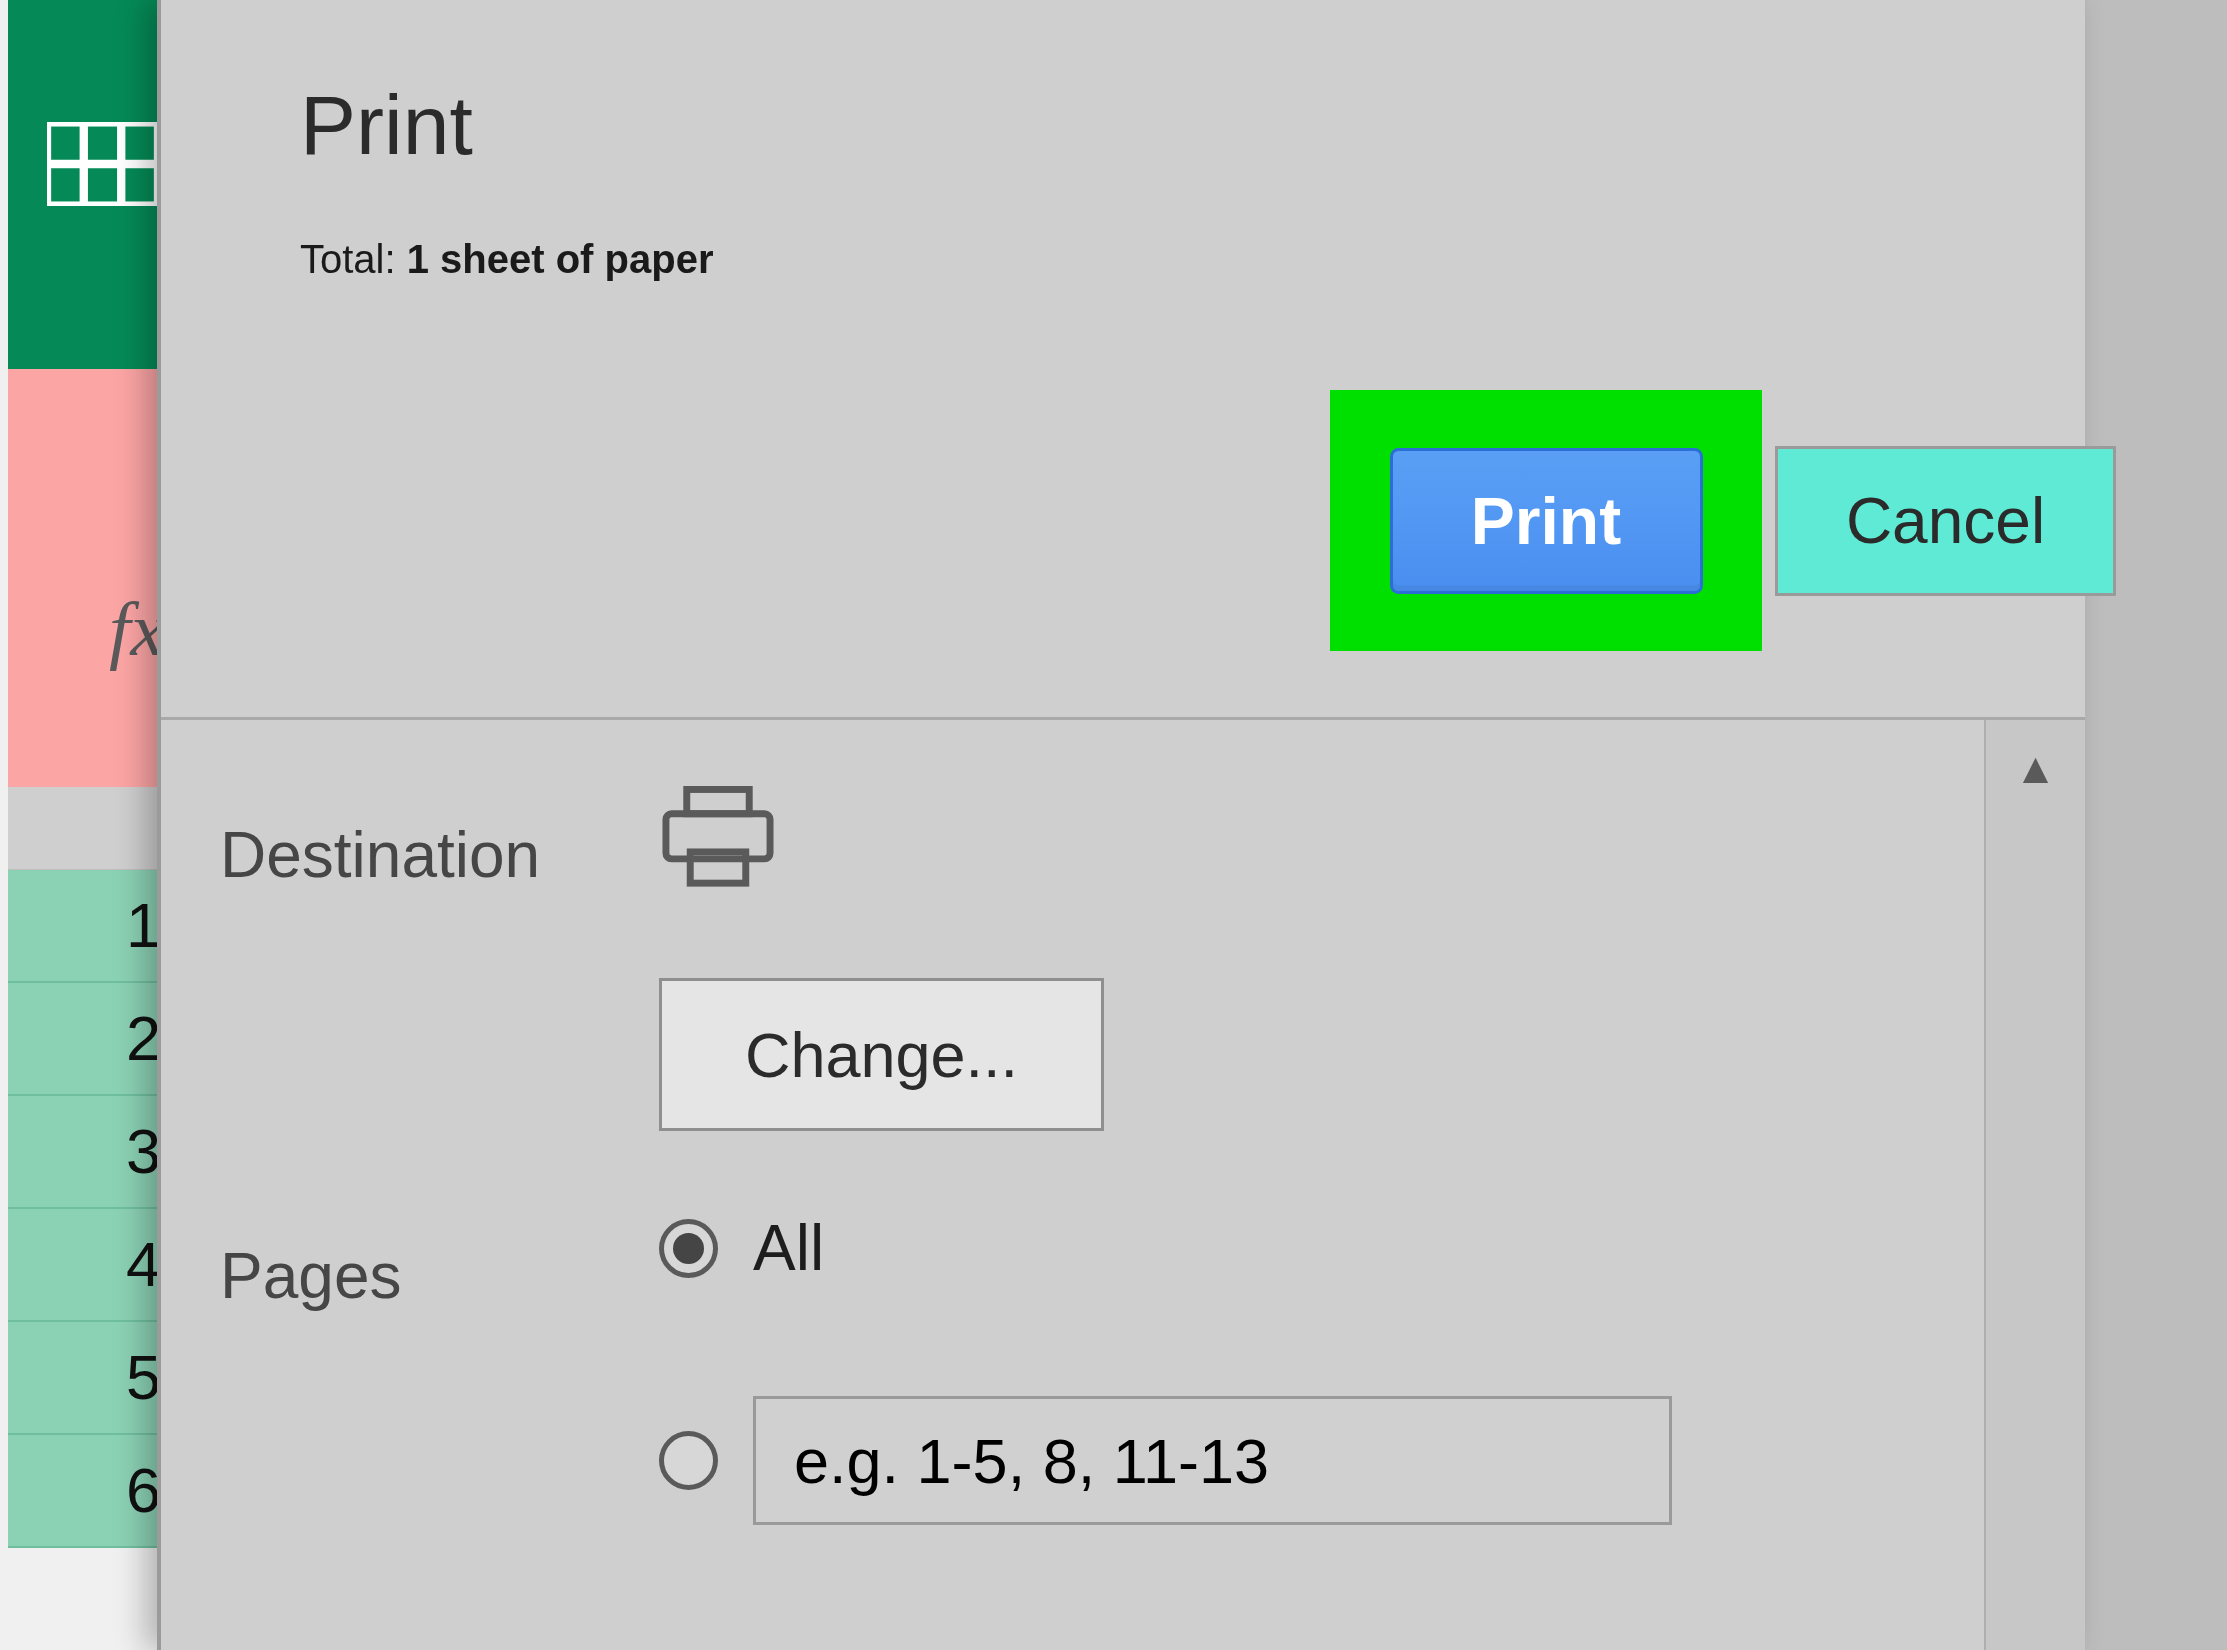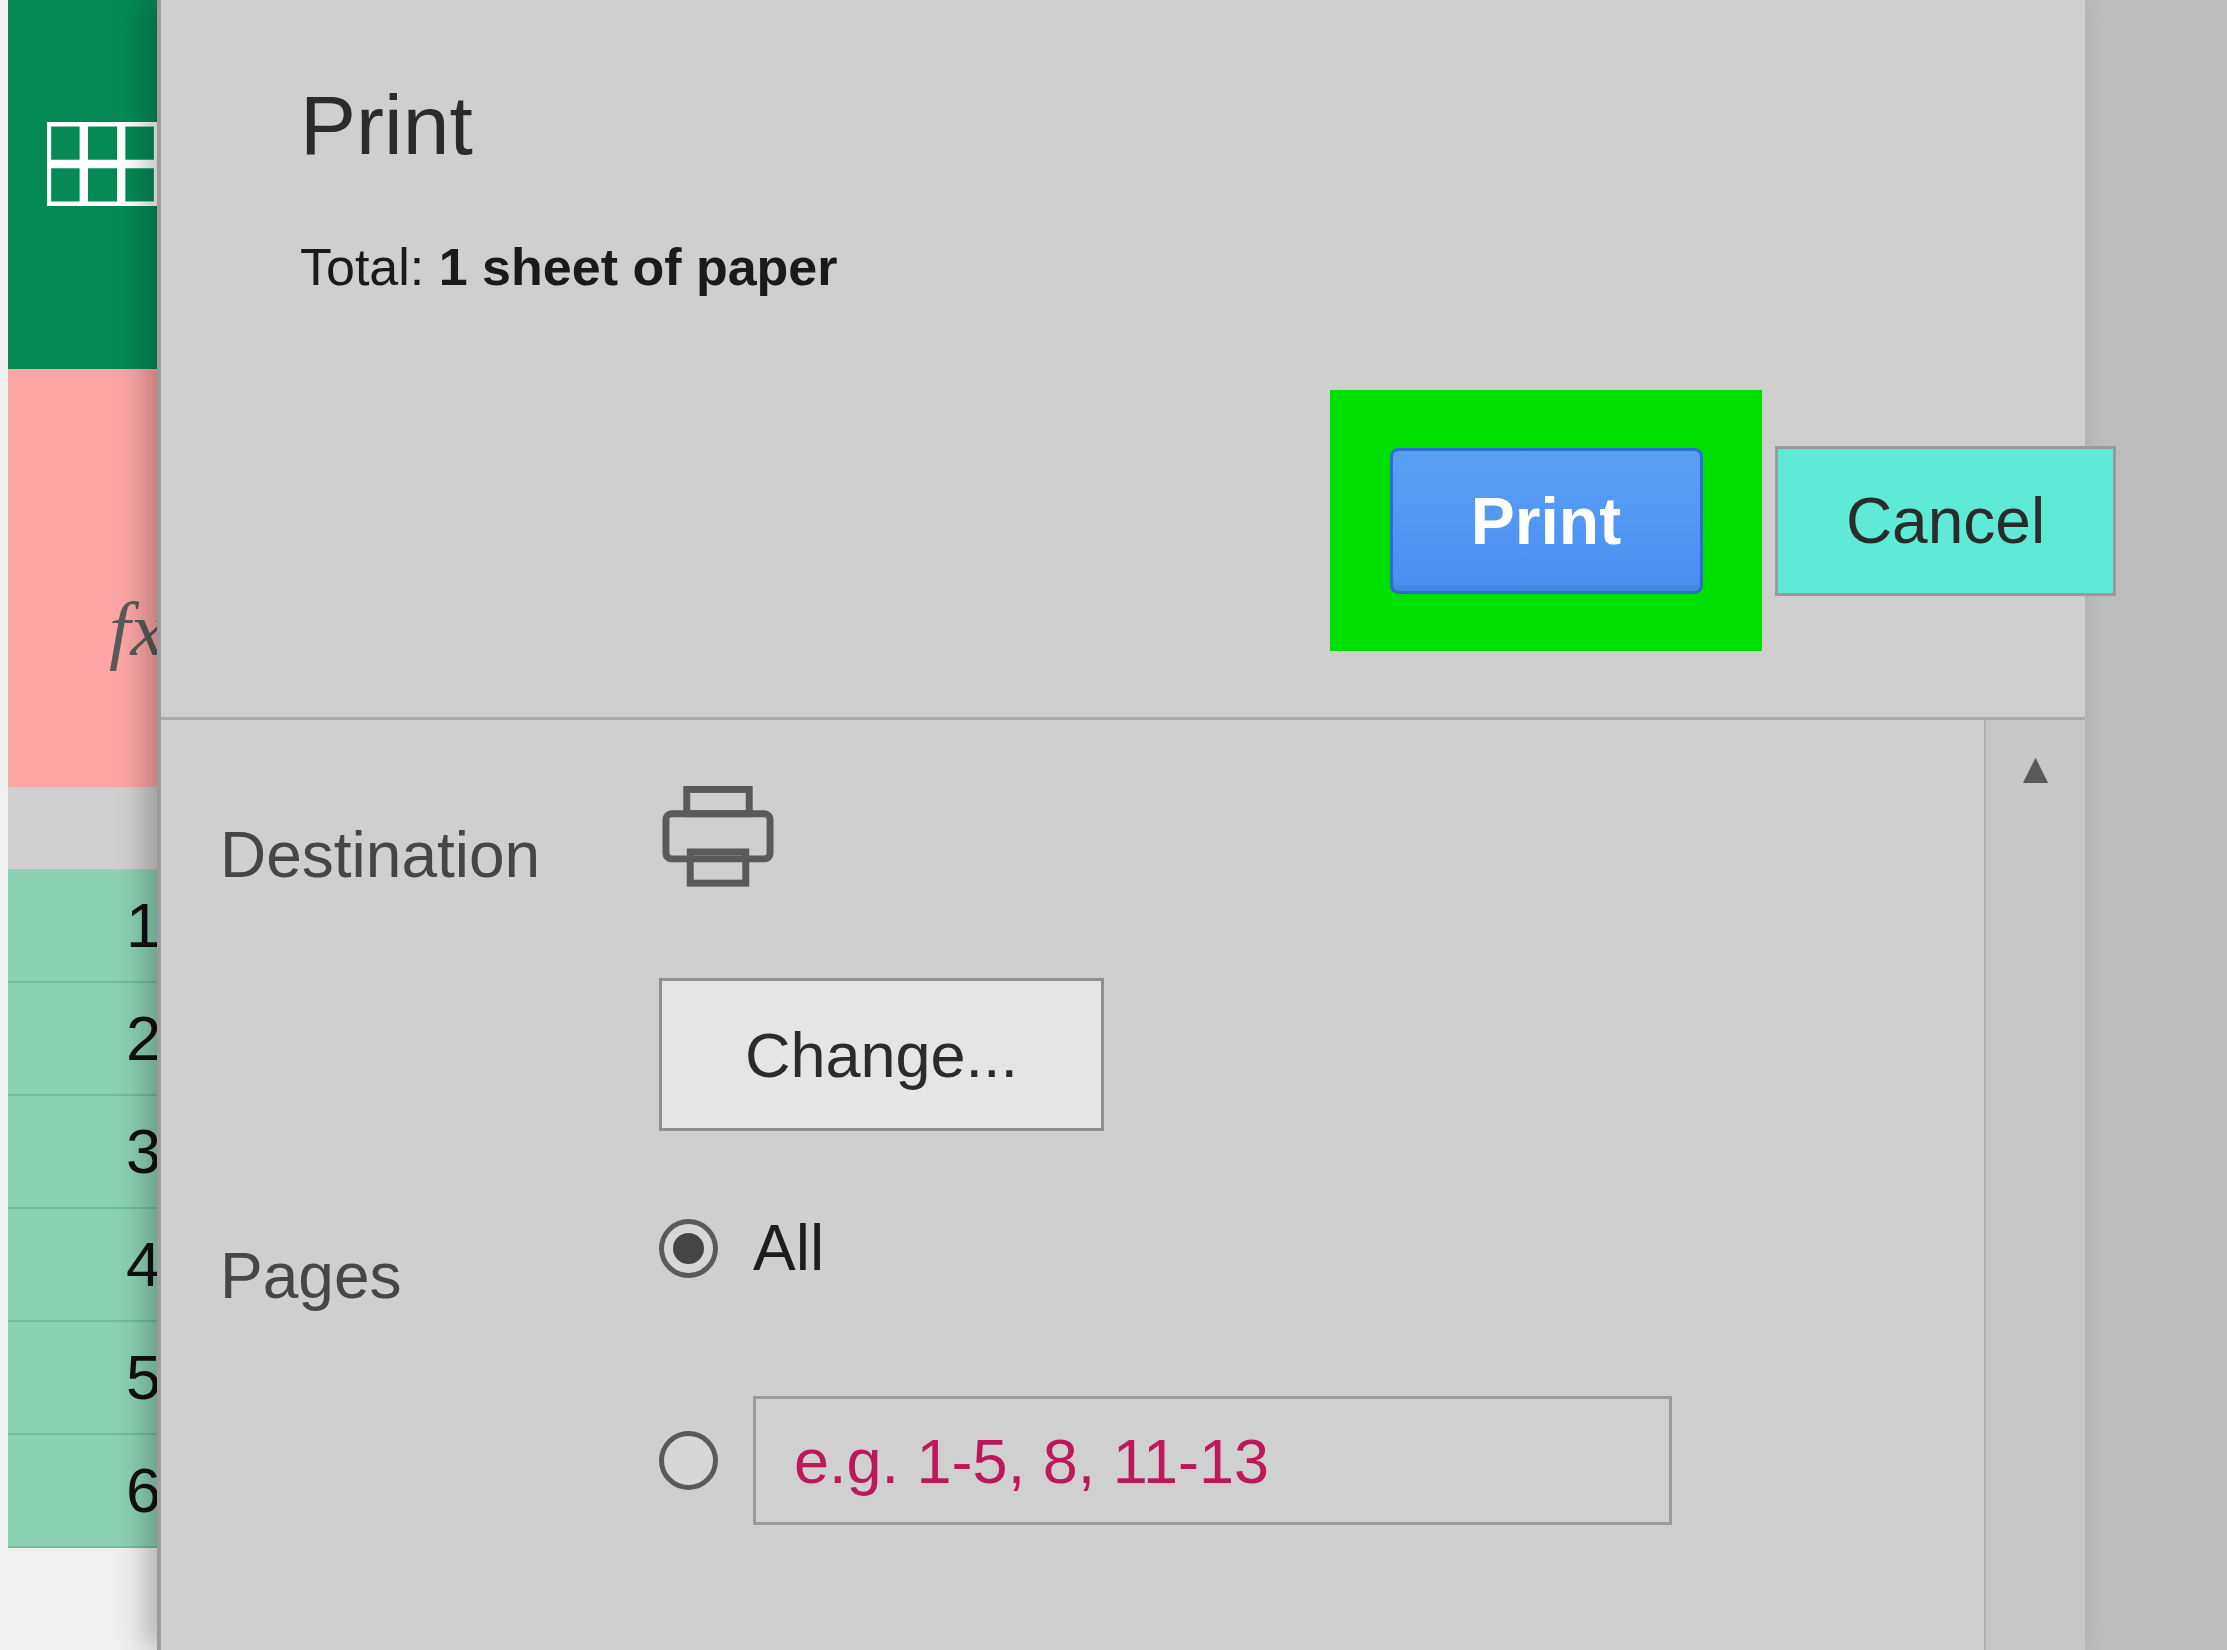--- a/index.html
+++ b/index.html
@@ -100,21 +100,21 @@
   .dialog-header {
     padding: 77px 139px 63px 139px;
   }
   .dialog-title {
     font-size: 84px;
     color: #2b2b2b;
     font-weight: 400;
     margin-bottom: 63px;
   }
   .total-line {
-    font-size: 52px;
+    font-size: 40px;
     color: #1a1a1a;
   }
   .total-line .bold { font-weight: 700; }
 
   .action-row {
     position: absolute;
     left: 1169px;
     top: 390px;
     width: 835px;
     height: 278px;
@@ -260,21 +260,21 @@
     align-items: center;
     gap: 35px;
   }
   .range-input {
     width: 919px;
     height: 129px;
     background: #d0d0d0;
     border: 3.5px solid #9a9a9a;
     padding: 0 38px;
     font-size: 63px;
-    color: #be185d;
+    color: #000000;
     display: flex;
     align-items: center;
   }
 
   
   .scrollbar {
     position: absolute;
     right: 0;
     top: 720px;
     width: 101px;

